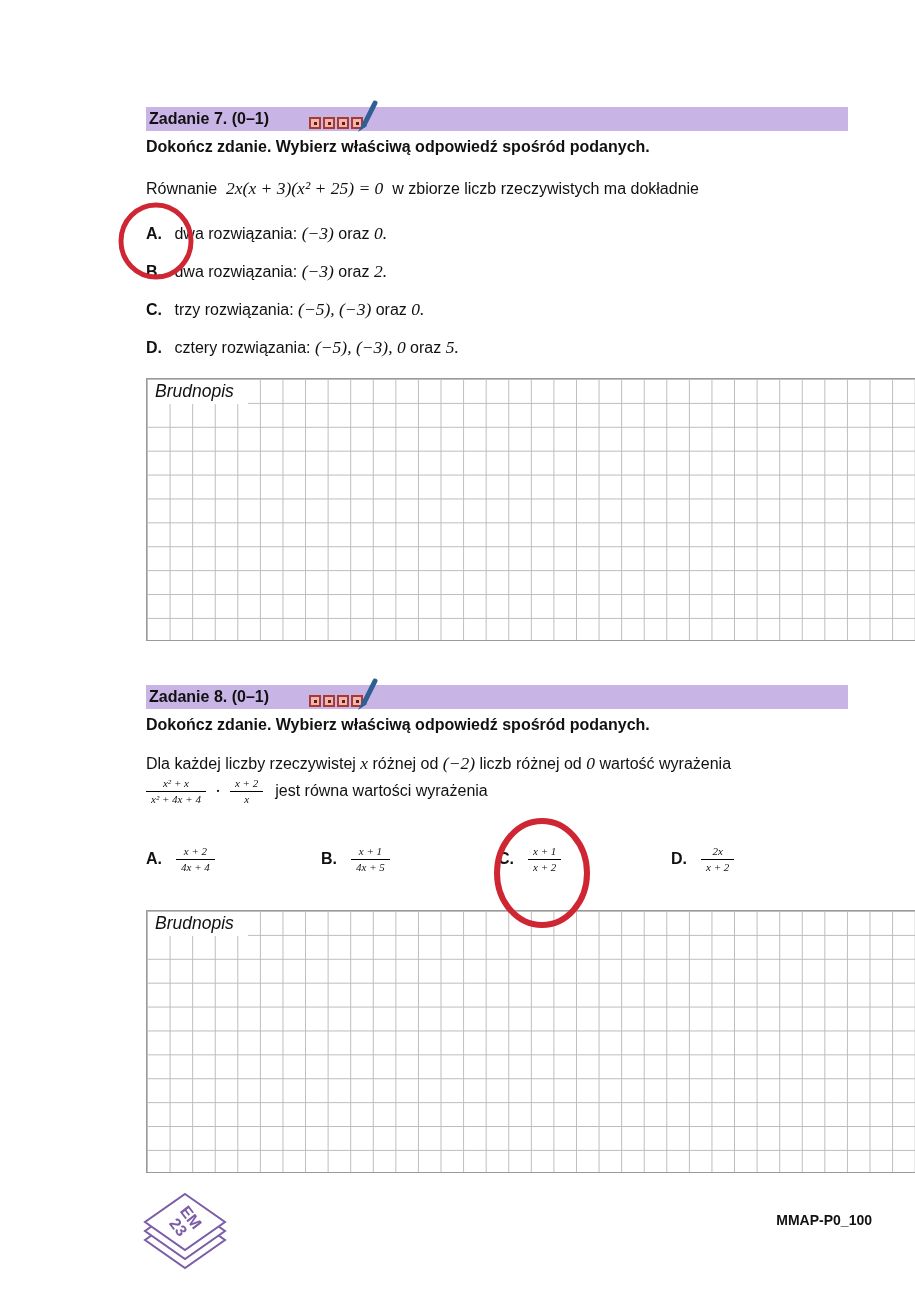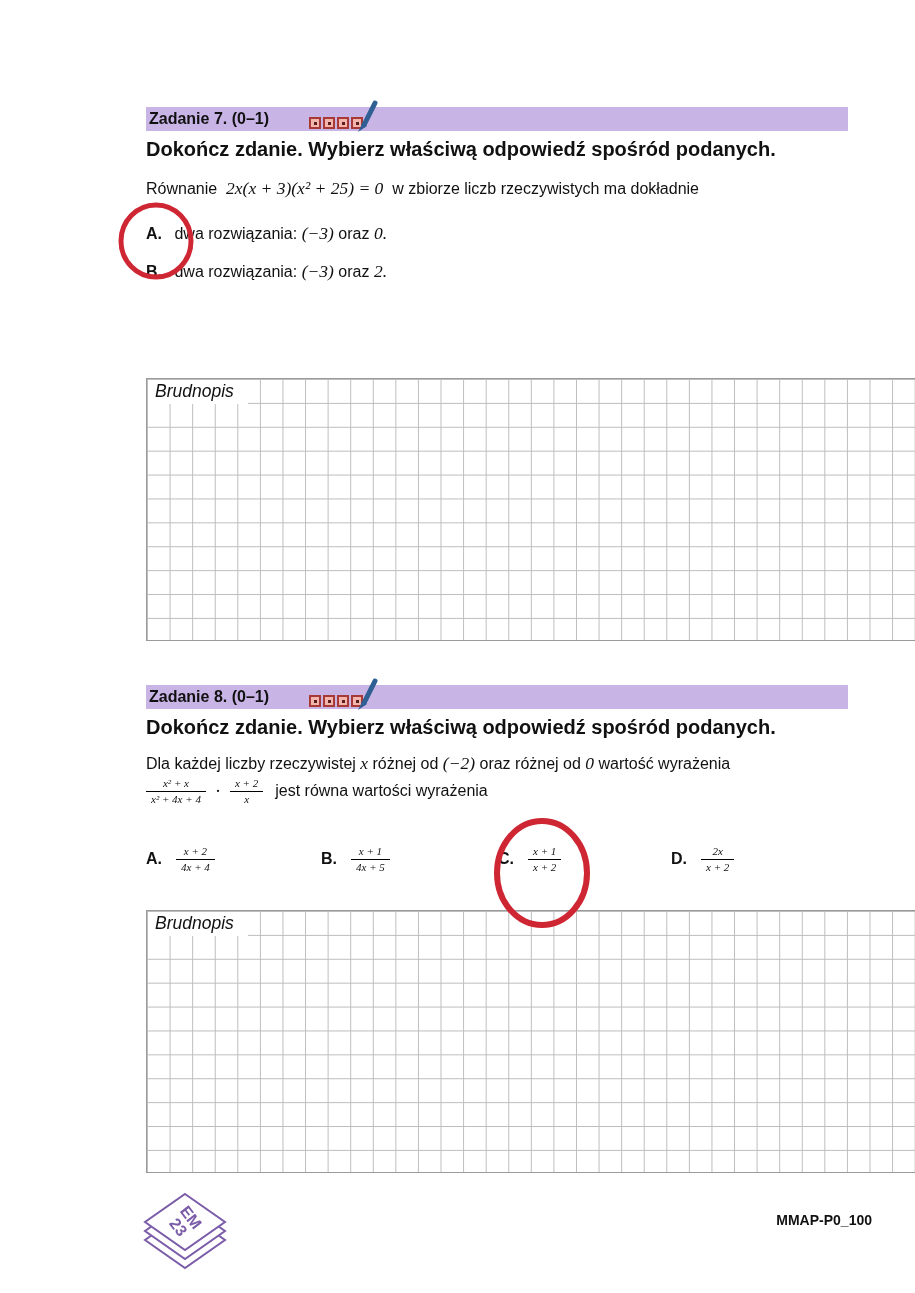--- a/index.html
+++ b/index.html
@@ -20,21 +20,21 @@
     position:absolute; left:163px; top:-8px; height:34px;
     display:flex; align-items:flex-end;
   }
   .answer-boxes { display:flex; gap:2px; margin-bottom:4px; }
   .answer-box {
     width:12px; height:12px; border:2px solid #a83a36; background:#f2b6ae;
     display:flex; align-items:center; justify-content:center;
   }
   .answer-box i { display:block; width:3px; height:3px; background:#5c1f1c; }
   .pen-svg { margin-left:-7px; }
-  .instruction { position:absolute; left:106px; font-weight:bold; font-size:20px; }
+  .instruction { position:absolute; left:106px; font-weight:bold; font-size:16px; }
   .bodyline { position:absolute; left:106px; font-size:16px; }
   .math {
     font-family:"Liberation Serif", serif; font-style:italic; font-size:17.5px;
   }
   .options7 { position:absolute; left:106px; top:222px; font-size:16px; }
   .options7 .opt { margin-bottom:15px; line-height:22px; }
   .optletter { font-weight:bold; display:inline-block; min-width:24px; }
   .frac {
     display:inline-block; text-align:center; vertical-align:middle;
     font-family:"Liberation Serif", serif; font-style:italic; font-size:11px;
@@ -117,20 +117,34 @@
         <span>oraz</span>
         <span class="math">0.</span>
       </div>
       <div class="opt">
         <span class="optletter">B.</span>
         <span>dwa rozwiązania:</span>
         <span class="math">(−3)</span>
         <span>oraz</span>
         <span class="math">2.</span>
       </div>
+      <div class="opt">
+        <span class="optletter">C.</span>
+        <span>trzy rozwiązania:</span>
+        <span class="math">(−5), (−3)</span>
+        <span>oraz</span>
+        <span class="math">0.</span>
+      </div>
+      <div class="opt">
+        <span class="optletter">D.</span>
+        <span>cztery rozwiązania:</span>
+        <span class="math">(−5), (−3), 0</span>
+        <span>oraz</span>
+        <span class="math">5.</span>
+      </div>
     </div>
 
     <svg class="mark" style="left:77px; top:201px;" width="78" height="80" viewBox="0 0 78 80">
       <ellipse cx="39" cy="40" rx="35" ry="36" fill="none" stroke="#cf2633" stroke-width="5"></ellipse>
     </svg>
 
     <div class="scratch-grid" style="top:378px;">
       <span class="scratch-label">Brudnopis</span>
     </div>
   </div>
@@ -160,21 +174,21 @@
       </span>
     </div>
 
     <div class="instruction" style="top:716px;">Dokończ zdanie. Wybierz właściwą odpowiedź spośród podanych.</div>
 
     <div class="bodyline" style="top:753px;">
       <span>Dla każdej liczby rzeczywistej</span>
       <span class="math">x</span>
       <span>różnej od</span>
       <span class="math">(−2)</span>
-      <span>oraz różnej od</span>
+      <span>liczb różnej od</span>
       <span class="math">0</span>
       <span>wartość wyrażenia</span>
     </div>
 
     <div class="expr8">
       <span class="frac">
         <span class="num">x² + x</span>
         <span class="den">x² + 4x + 4</span>
       </span>
       <span class="dotop">·</span>

